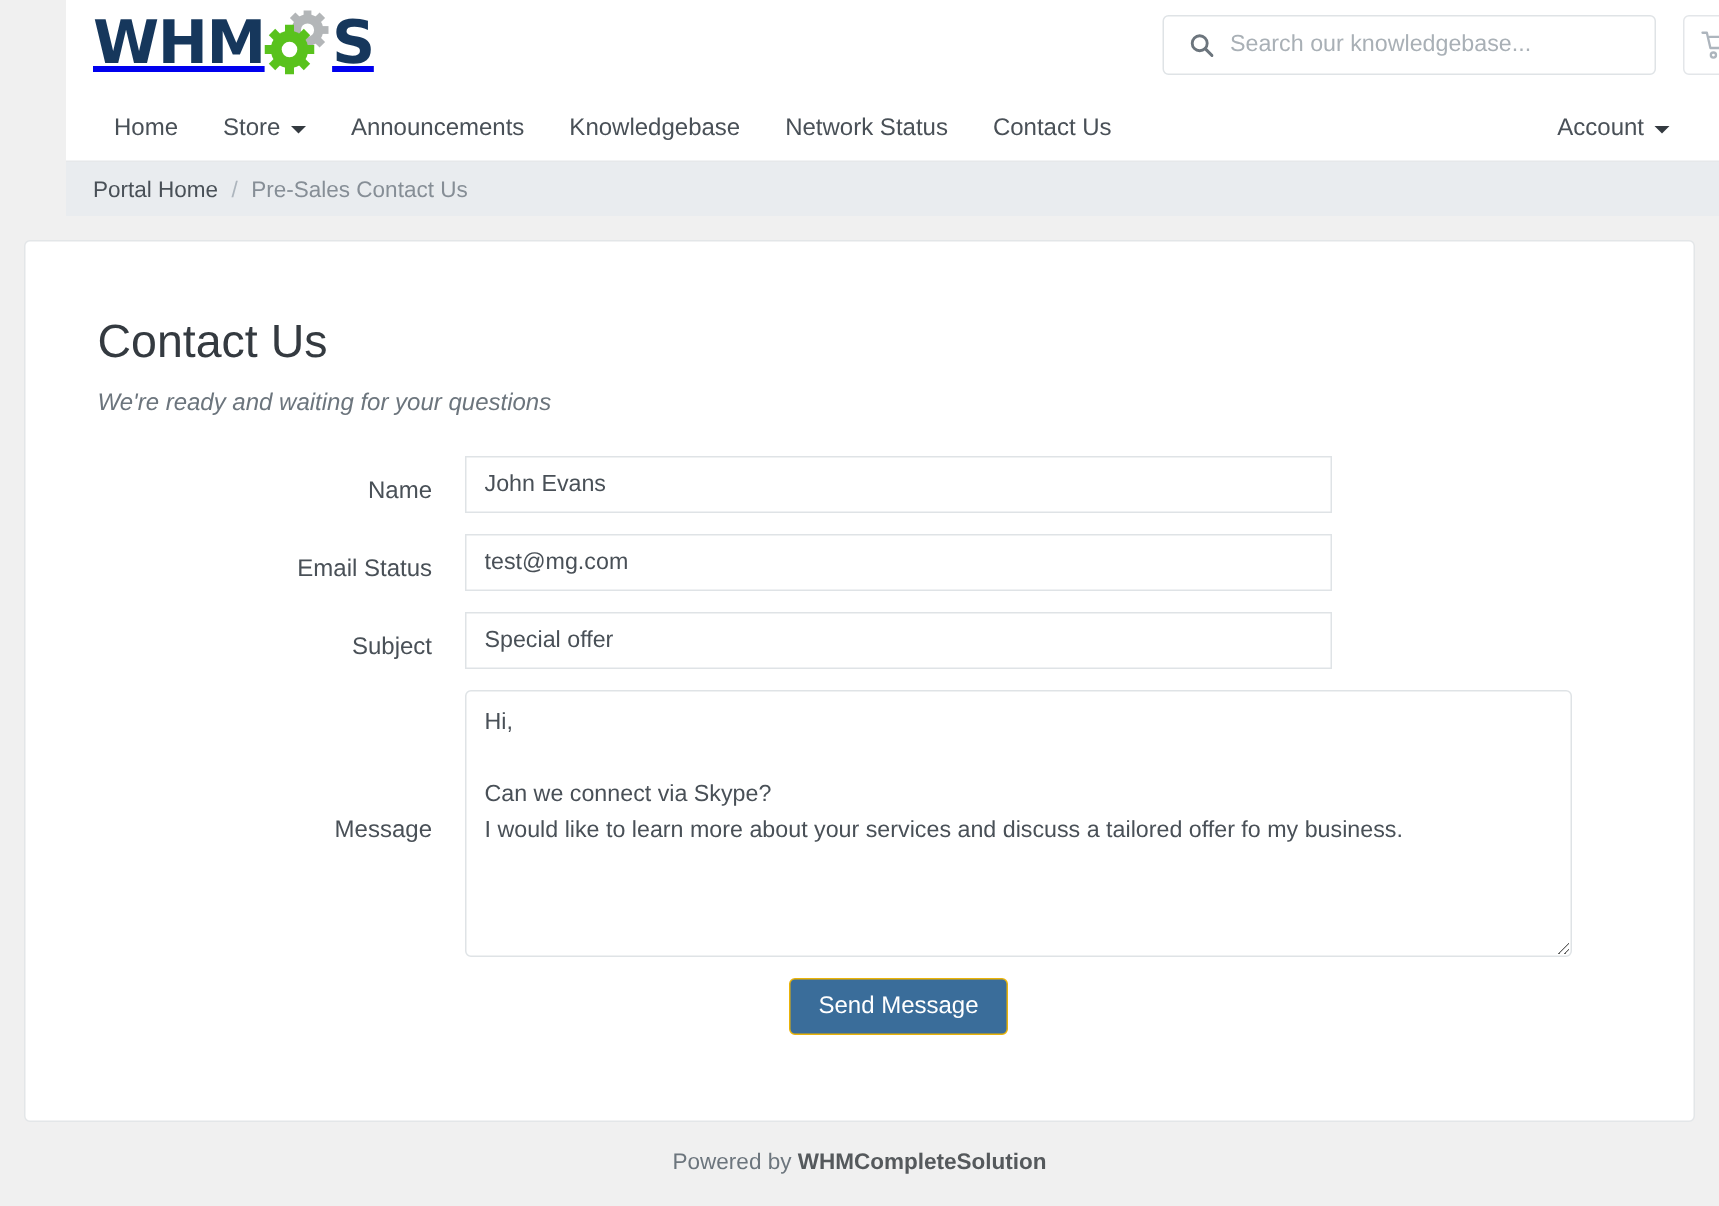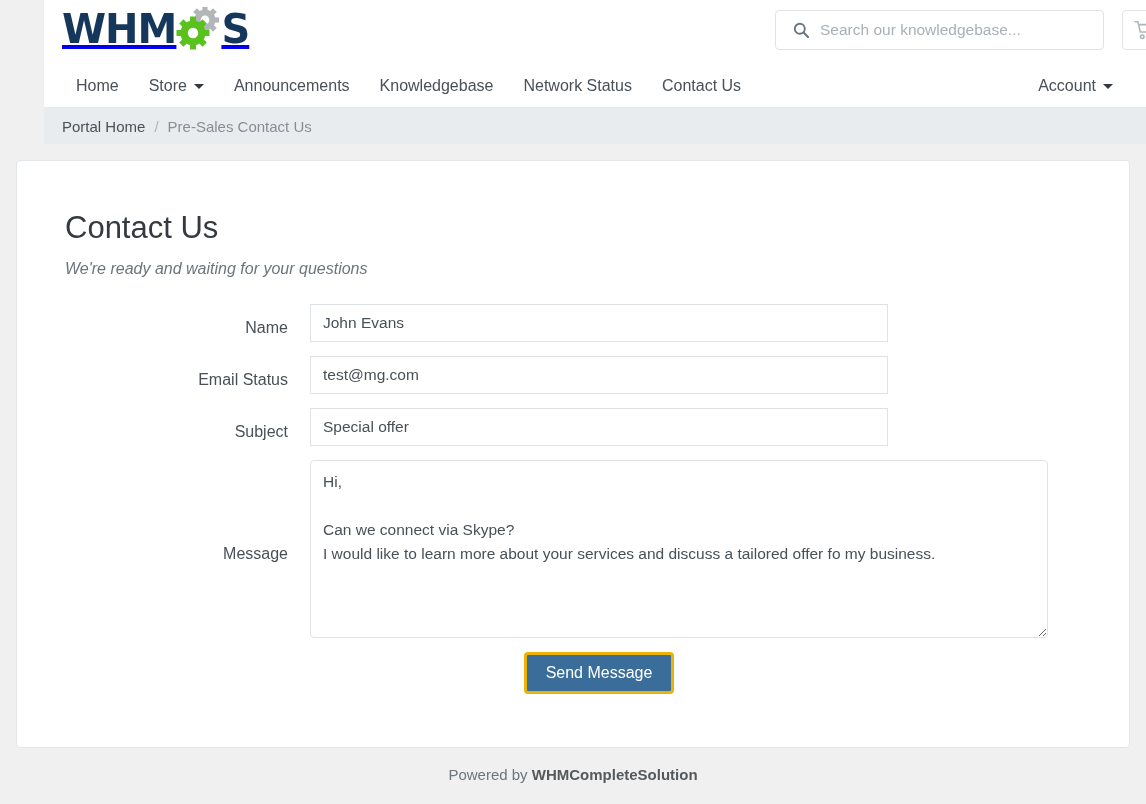--- a/index.html
+++ b/index.html
@@ -262,21 +262,21 @@
     overflow: auto;
   }
   .btn-row {
     display: flex;
     margin-top: 14px;
   }
   .btn-spacer { width: 245px; flex: 0 0 245px; }
   .btn-holder { width: 578px; display: flex; justify-content: center; }
   .btn-primary {
     background: #3a6d9a;
-    border: 3px solid #eab308;
+    border: 1px solid #eab308;
     color: #ffffff;
     font-family: "Liberation Sans", sans-serif;
     font-size: 16px;
     padding: 9px 19px;
     border-radius: 4px;
     cursor: pointer;
   }
 
   
   .footer {

